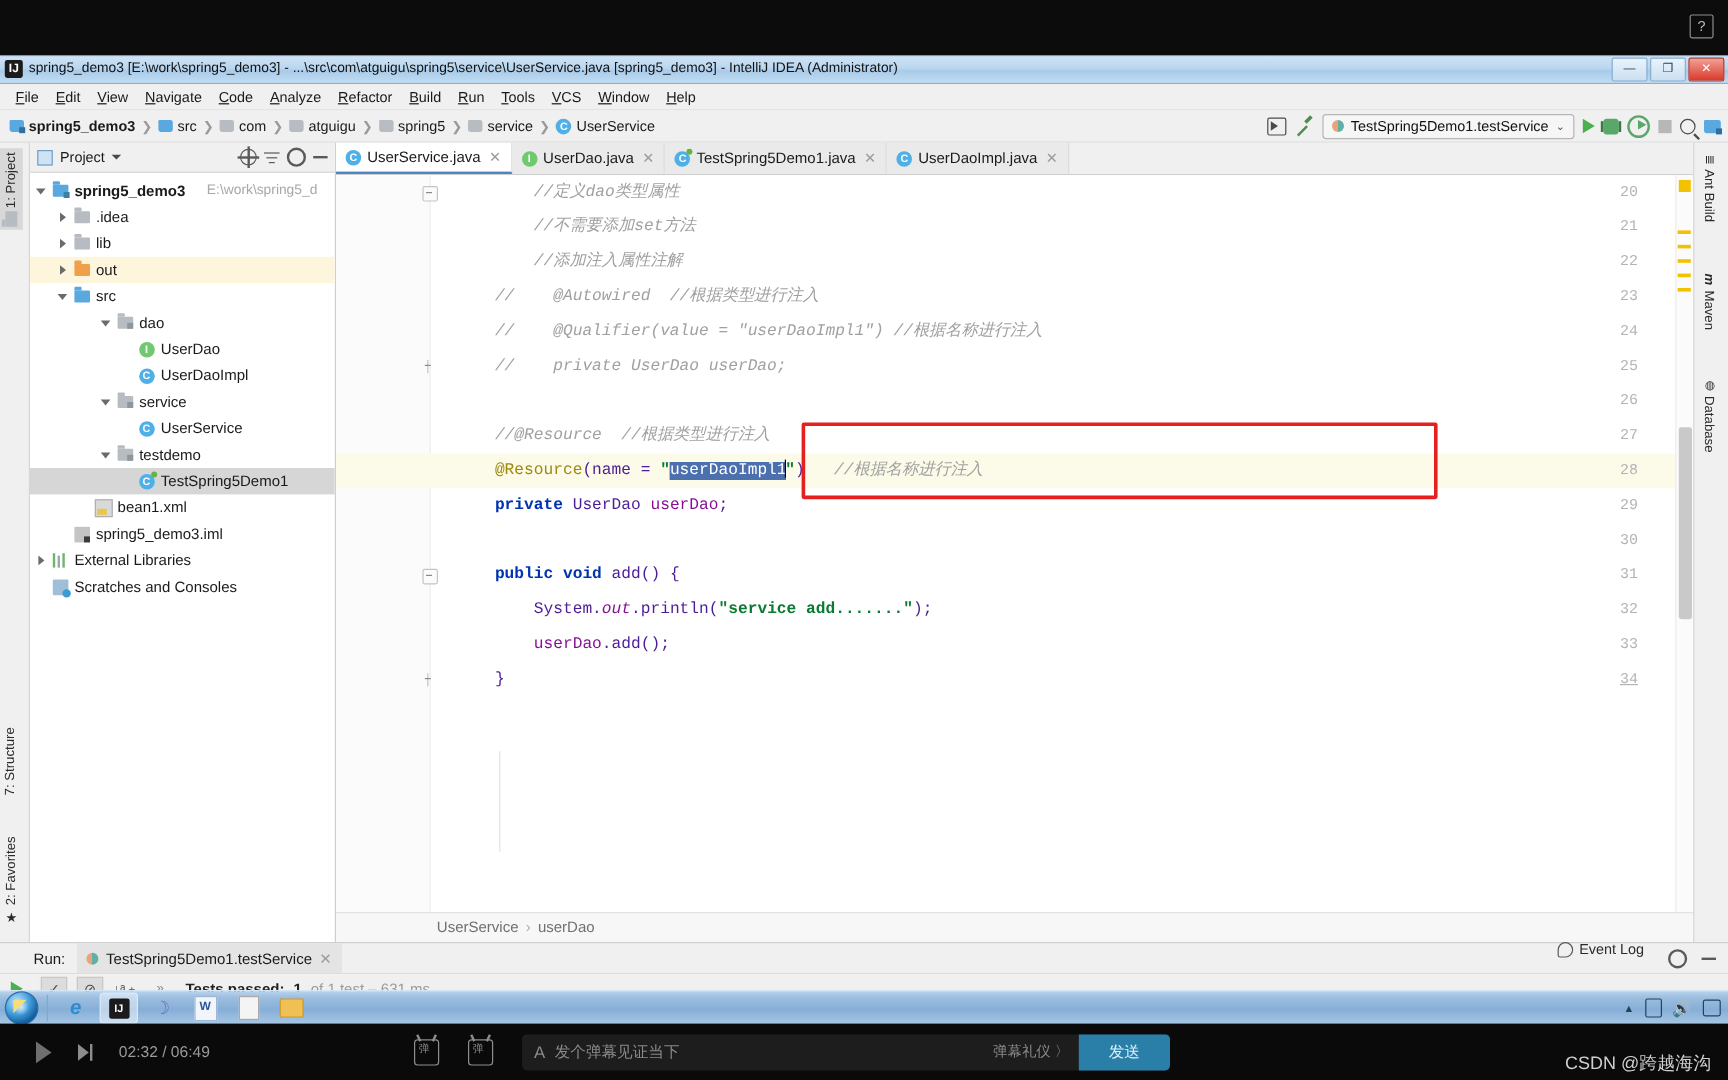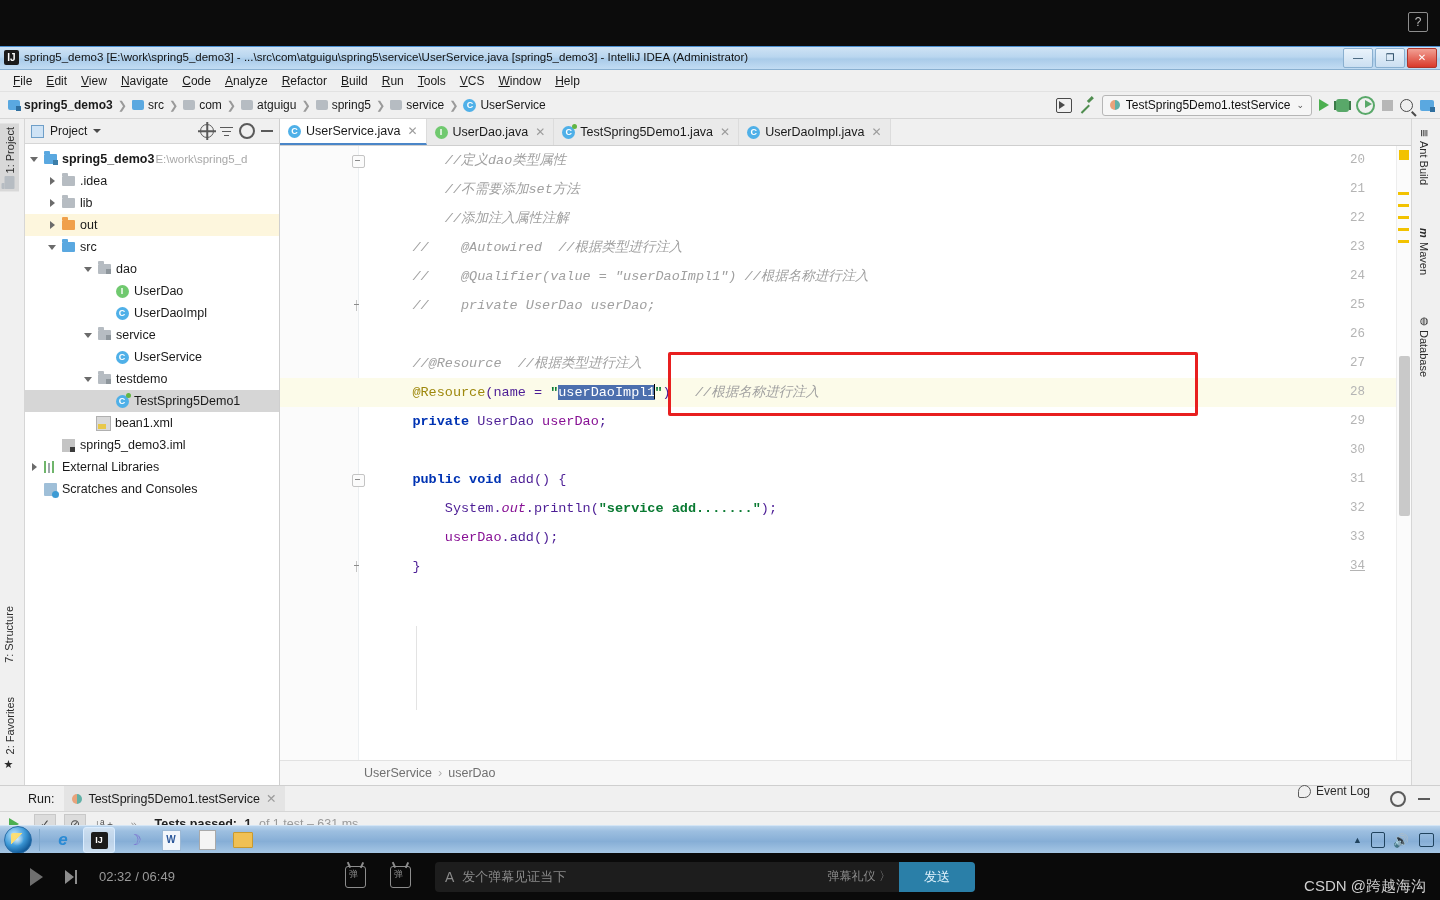--- a/index.html
+++ b/index.html
@@ -152,21 +152,21 @@
   .fo.blue:before{background:#5aa8e0;}
   .fo.orange{background:#f0a04b;}
   .fo.orange:before{background:#f0a04b;}
   .fo.pkg{background:#b6bcc2;}
   .fo.pkg:after{content:"";position:absolute;right:0px;bottom:0px;width:5px;height:5px;background:#8e969c;}
   .fo.proj{background:#5aa8e0;}
   .fo.proj:before{background:#5aa8e0;}
   .fo.proj:after{content:"";position:absolute;right:-1px;bottom:-1px;width:5px;height:5px;background:#3d7ea8;}
   .tlbl{}
   .tlbl.bold{font-weight:bold;}
-  .tpath{color:#a8a8a8;margin-left:1px;font-size:11.5px;}
+  .tpath{color:#a8a8a8;margin-left:18px;font-size:11.5px;}
   .xml-ico{width:13px;height:13px;background:#d9d9d9;border:1px solid #b0b0b0;position:relative;}
   .xml-ico:after{content:"";position:absolute;left:1px;bottom:1px;width:8px;height:5px;background:#e8c84a;}
   .iml-ico{width:13px;height:13px;background:#c4c4c4;position:relative;}
   .iml-ico:after{content:"";position:absolute;right:0;bottom:0;width:5px;height:5px;background:#3b3b3b;}
   .lib-ico{width:13px;height:12px;display:flex;gap:1.5px;align-items:flex-end;}
   .lib-ico i{display:block;width:2.5px;height:12px;background:#6fb56b;}
   .lib-ico i:nth-child(2){background:#9fa6ac;height:10px;}
   .lib-ico i:nth-child(3){background:#6fb56b;height:12px;}
   .scratch-ico{width:13px;height:13px;background:#9fbfd8;position:relative;border-radius:1px;}
   .scratch-ico:after{content:"";position:absolute;right:-2px;bottom:-2px;width:7px;height:7px;border-radius:50%;background:#3d9bd4;}
@@ -545,21 +545,21 @@
               </span>
               <span class="tlbl">testdemo</span>
             </div>
             <div class="trow sel" style="padding-left: 76px;">
               <span class="arrow"></span>
               <span class="tico">
                 <span class="cls-ico test">C</span>
               </span>
               <span class="tlbl">TestSpring5Demo1</span>
             </div>
-            <div class="trow" style="padding-left: 57px;">
+            <div class="trow" style="padding-left: 40px;">
               <span class="arrow"></span>
               <span class="tico">
                 <span class="xml-ico"></span>
               </span>
               <span class="tlbl">bean1.xml</span>
             </div>
             <div class="trow" style="padding-left: 22px;">
               <span class="arrow"></span>
               <span class="tico">
                 <span class="iml-ico"></span>

